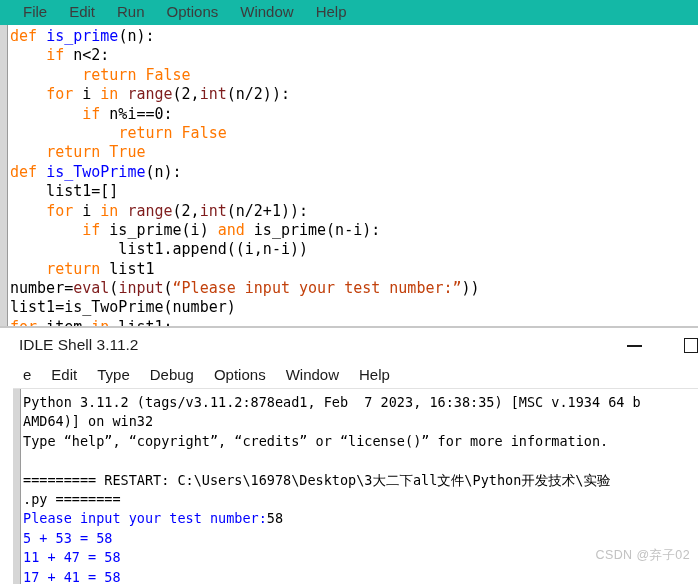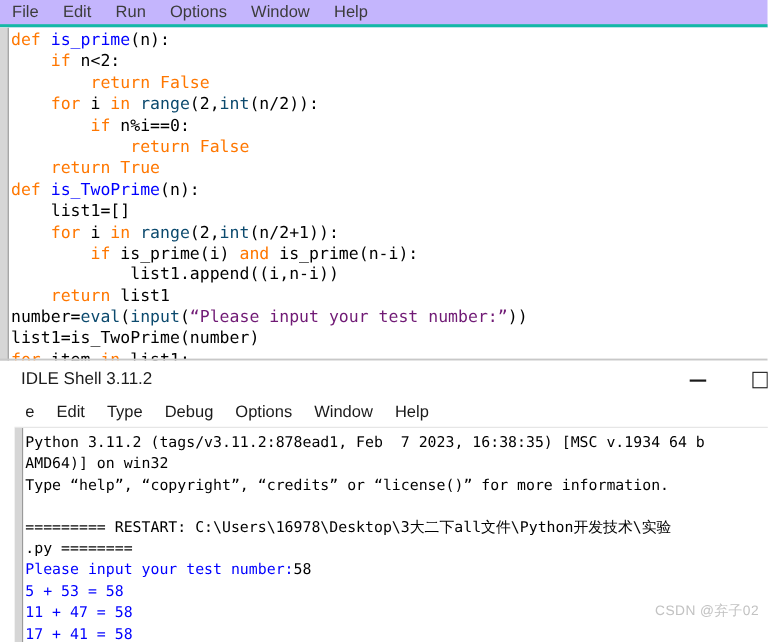--- a/index.html
+++ b/index.html
@@ -19,25 +19,25 @@
   #editor-window {
     position: absolute;
     left: 0; top: 0;
     width: 698px;
     height: 328px;
     background: #ffffff;
     overflow: hidden;
   }
   .menubar {
     height: 25px;
-    background: #c4b5fd;
+    background: #14b8a6;
     display: flex;
     align-items: center;
-    padding-left: 0;
-    border-bottom: 3px solid #14b8a6;
+    padding-left: 12px;
+    border-bottom: 1px solid #14b8a6;
     box-sizing: border-box;
   }
   .menubar .menu-item {
     font-family: "Liberation Sans", sans-serif;
     font-size: 15px;
     color: #3c3c3c;
     padding: 0 11px;
     line-height: 24px;
     white-space: nowrap;
     cursor: default;
@@ -78,22 +78,22 @@
     line-height: 19.4px;
     white-space: pre;
     color: #000000;
   }
   #editor-window .code-lines { top: 2px; }
   .line { white-space: pre; height: 19.4px; }
 
   
   .kw   { color: #ff7700; }
   .def  { color: #0000ff; }
-  .bi   { color: #0c4a6e; }
-  .str  { color: #701a75; }
+  .bi   { color: #7f1d1d; }
+  .str  { color: #c2410c; }
   .pl   { color: #000000; }
   .out  { color: #0000ff; }
   .usr  { color: #000000; }
 
   
   .win-bottom-edge {
     position: absolute;
     left: 0; right: 0; bottom: 0;
     height: 2px;
     background: #c8c8c8;

